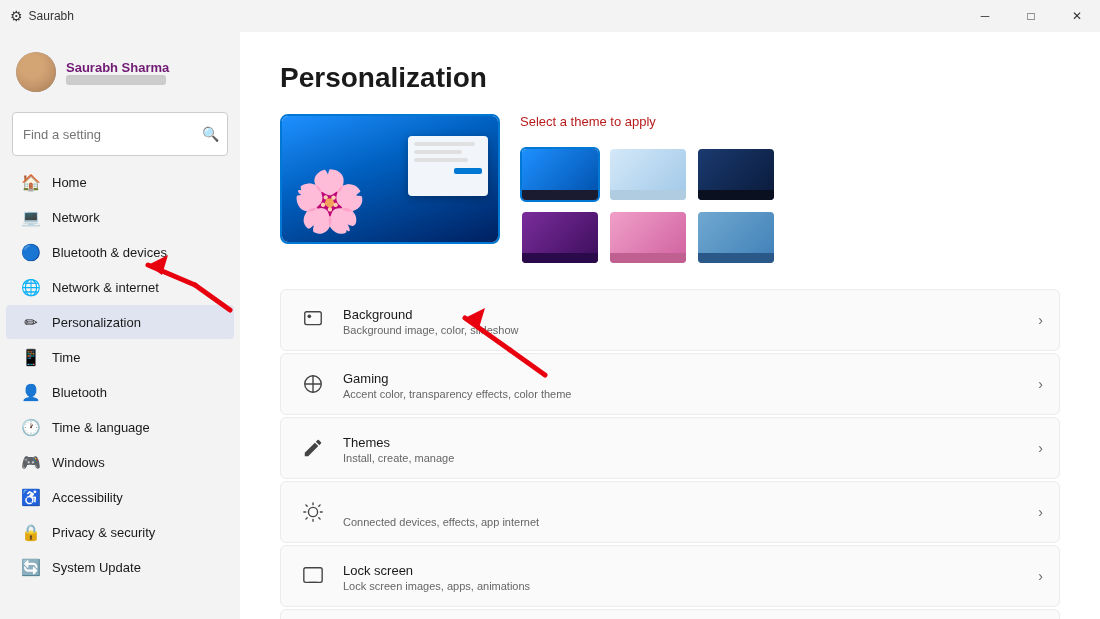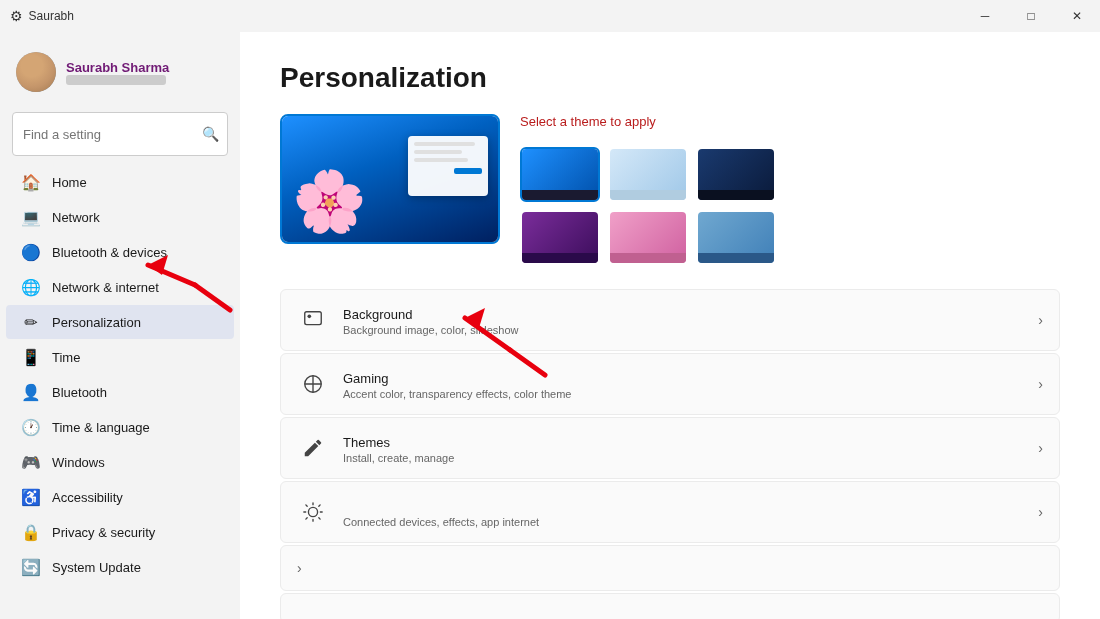--- a/index.html
+++ b/index.html
@@ -495,20 +495,32 @@
                 <path d="M12 2v2M12 20v2M4.22 4.22l1.42 1.42M18.36 18.36l1.42 1.42M2 12h2M20 12h2M4.22 19.78l1.42-1.42M18.36 5.64l1.42-1.42" stroke="currentColor" stroke-width="1.5" stroke-linecap="round"></path>
         </svg>
       </div>
       <div class="settings-item-text">
         <div class="settings-item-subtitle">Connected devices, effects, app internet</div>
       </div>
     </div>
     <span class="chevron">›</span>
   </div>
         <div class="settings-item">
+    <div class="settings-item-left">
+      <div class="settings-item-icon">
+        <svg width="22" height="22" viewBox="0 0 24 24" fill="currentColor" style="color:#444;">
+          <rect x="2" y="3" width="20" height="16" rx="2" fill="none" stroke="currentColor" stroke-width="1.5"></rect>
+                <path d="M8 19h8" stroke="currentColor" stroke-width="1.5" stroke-linecap="round"></path>
+        </svg>
+      </div>
+      <div class="settings-item-text">
+        <div class="settings-item-title">Lock screen</div>
+        <div class="settings-item-subtitle">Lock screen images, apps, animations</div>
+      </div>
+    </div>
     <span class="chevron">›</span>
   </div>
         <div class="settings-item">
     
     
   </div>
       </div>
   </div>
 
 </div>

